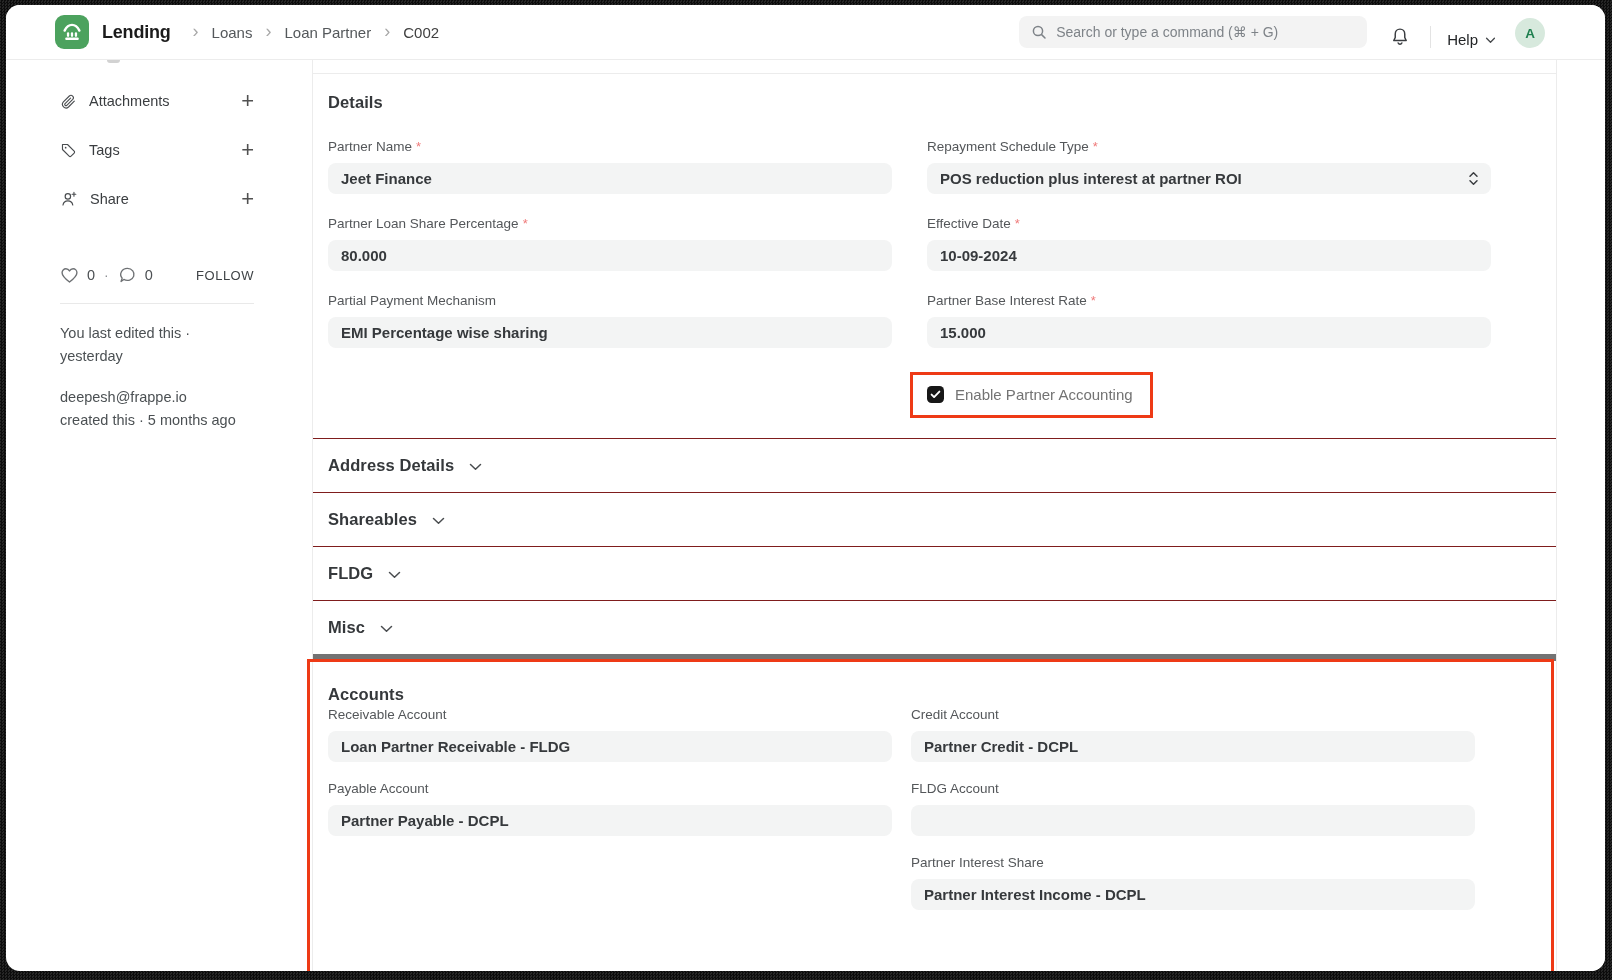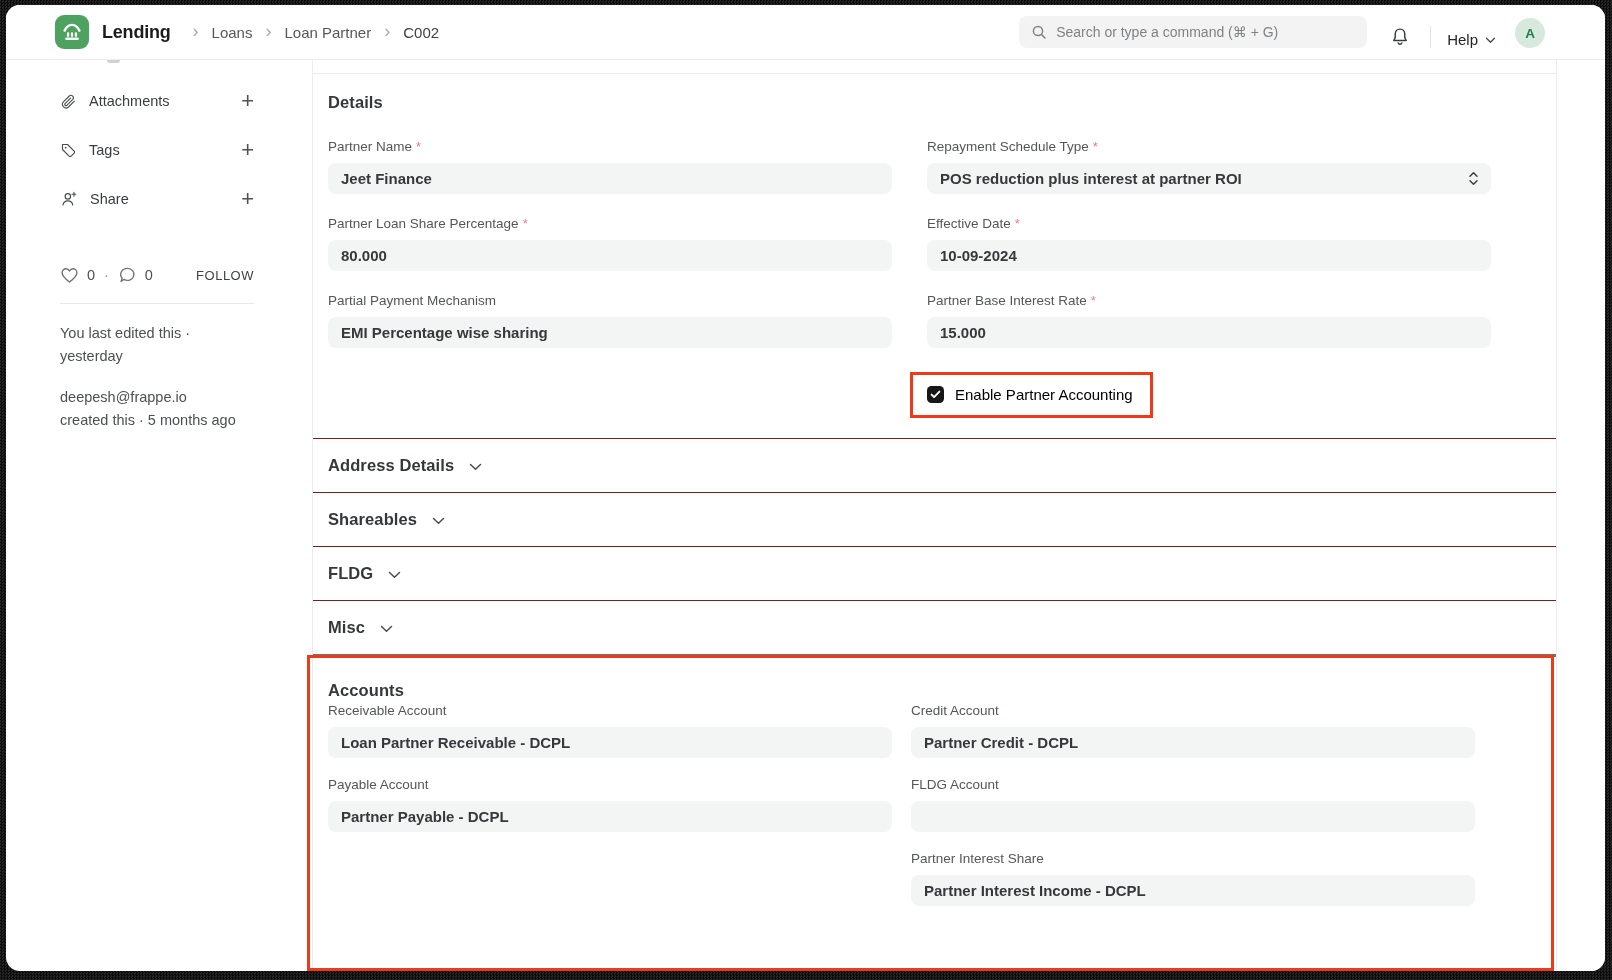--- a/index.html
+++ b/index.html
@@ -65,27 +65,27 @@
   .req { color:#ef7a7a; font-size:13px; }
   .input { margin-top:9px; height:31px; background:#f3f4f4; border-radius:8px;
            display:flex; align-items:center; padding:0 13px; font-size:15px;
            font-weight:600; color:#36393c; cursor:text; }
   .input.select { justify-content:space-between; padding-right:12px; cursor:pointer; }
   .chk-wrap { border:3px solid #ee3a16; padding:11px 17px 12px 14px; margin-left:-17px;
               margin-top:2px; display:inline-flex; align-items:center; justify-self:start; }
   .checkbox { width:17px; height:17px; background:#171717; border-radius:4.5px;
               display:flex; align-items:center; justify-content:center; margin-right:11px;
               cursor:pointer; flex:0 0 auto; }
-  .chk-label { font-size:15px; color:#000000; font-weight:500; white-space:nowrap; }
+  .chk-label { font-size:15px; color:#737373; font-weight:500; white-space:nowrap; }
   
   .collapsible { height:54px; border-top:1px solid #7f1d1d; display:flex; align-items:center;
                  padding-left:15px; cursor:pointer; }
   .collapsible svg { margin-left:15px; margin-top:3px; }
   
-  .section-accounts { border-top:3px solid #737373; position:relative; height:315px;
+  .section-accounts { border-top:7px solid #737373; position:relative; height:315px;
                       padding:24px 61px 0 15px; }
   .red-frame { position:absolute; left:-6px; top:-2px; width:1247px; height:316px;
                border:3px solid #ee3a16; pointer-events:none; z-index:5; }
   .accounts-grid { margin-top:3px; display:grid; grid-template-columns:564px 564px;
                    column-gap:35px; row-gap:21px;gap:19px; }
 </style>
 </head>
 <body>
 
 <div class="window">
@@ -294,21 +294,21 @@
 
         <div class="section-accounts">
           <div class="red-frame"></div>
           <div class="sec-title">Accounts</div>
           <div class="accounts-grid">
 
             <div class="field">
               <div class="field-label">
                 <span>Receivable Account</span>
               </div>
-              <div class="input">Loan Partner Receivable - DCPL</div>
+              <div class="input">Loan Partner Receivable - FLDG</div>
             </div>
 
             <div class="field">
               <div class="field-label">
                 <span>Credit Account</span>
               </div>
               <div class="input">Partner Credit - DCPL</div>
             </div>
 
             <div class="field">

